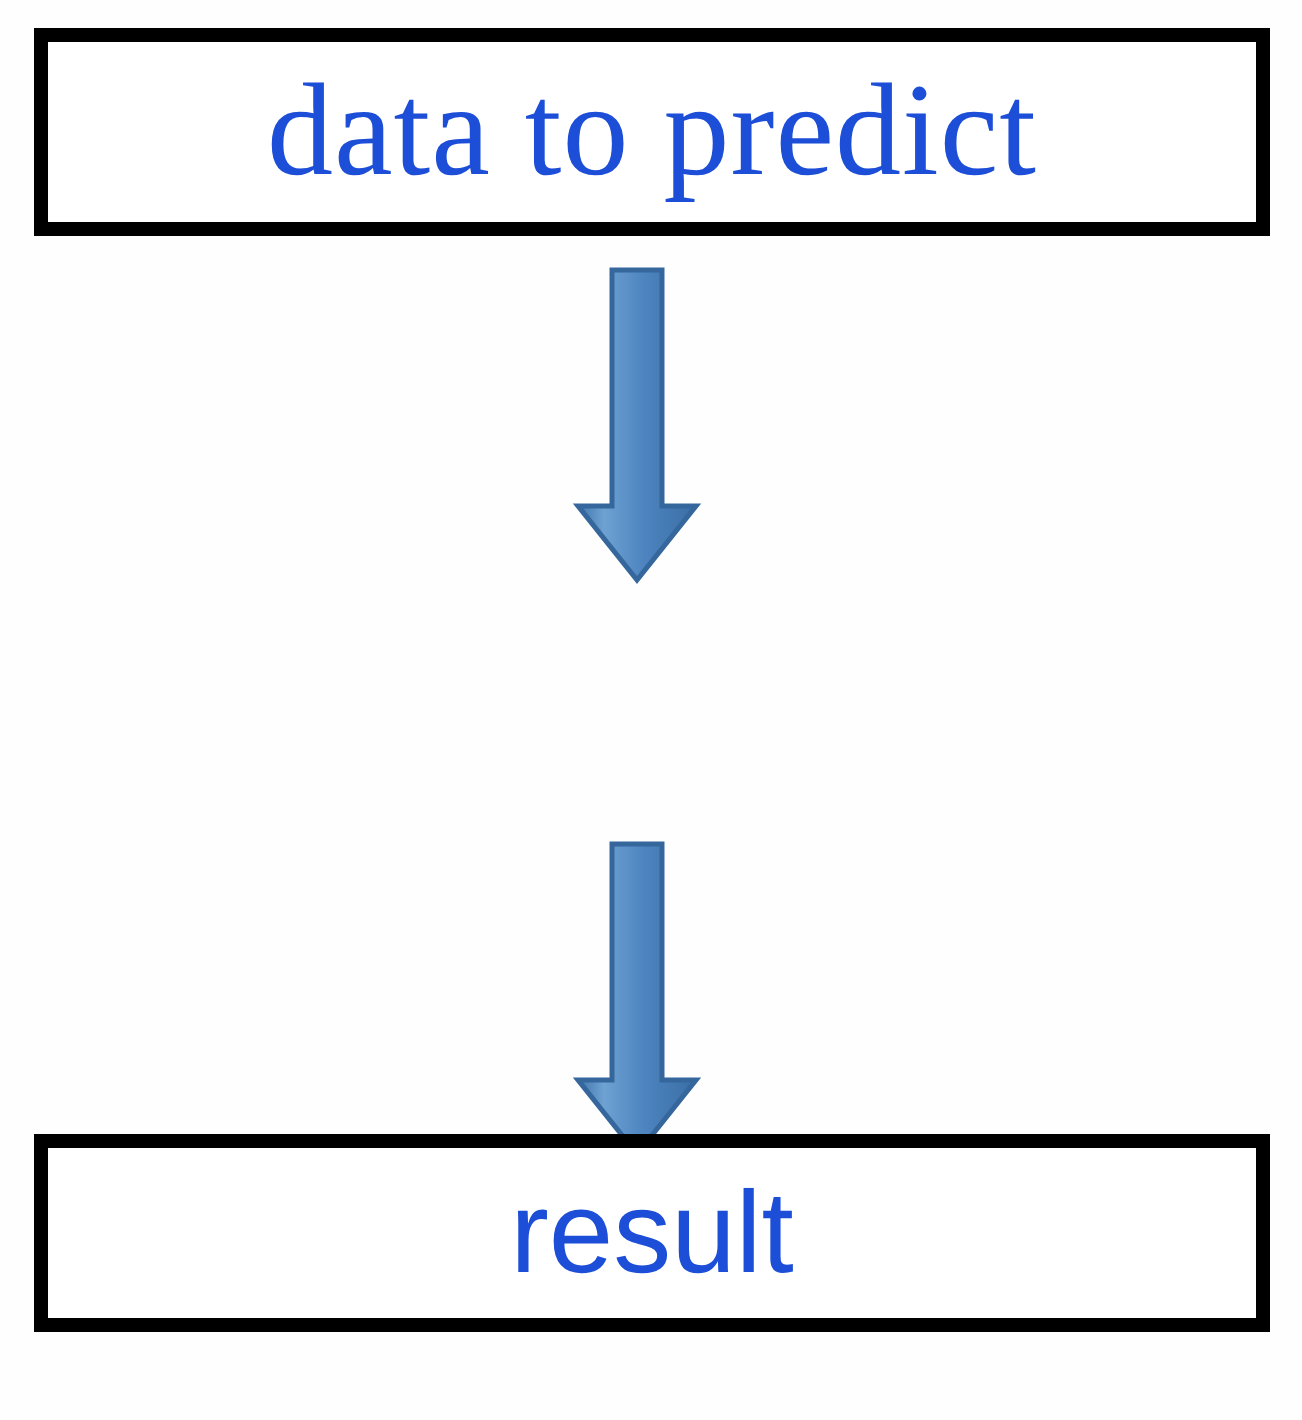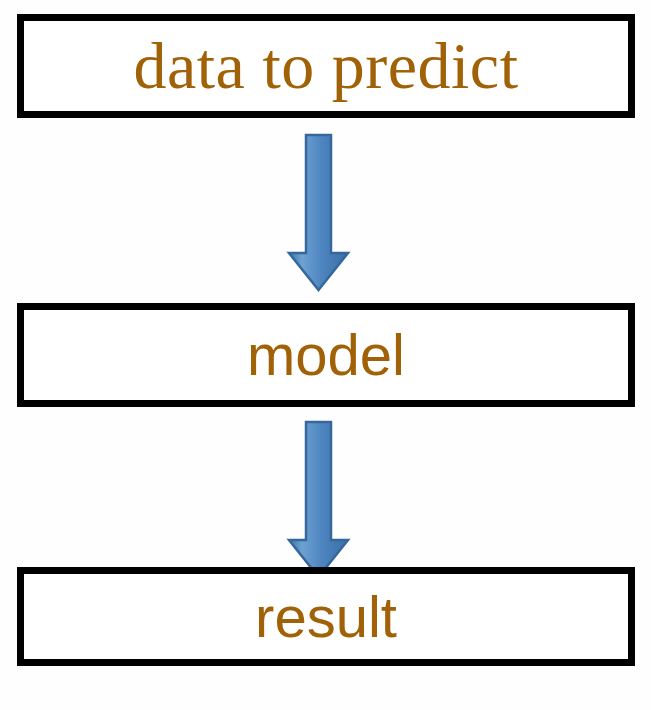--- a/index.html
+++ b/index.html
@@ -23,21 +23,21 @@
   .node-box {
     position: absolute;
     box-sizing: border-box;
     background: #ffffff;
     border: 7px solid #000000;
     display: flex;
     align-items: center;
     justify-content: center;
     text-align: center;
     line-height: 1;
-    color: #a16207;
+    color: #1d4ed8;
     white-space: nowrap;
   }
   #box-data-to-predict {
     left: 17px;
     top: 14px;
     width: 618px;
     height: 104px;
     font-family: "Liberation Serif", "DejaVu Serif", serif;
     font-size: 66px;
     letter-spacing: 0.5px;
@@ -103,23 +103,20 @@
           <stop offset="0%" stop-color="#3f74ad"></stop>
           <stop offset="22%" stop-color="#6ea2d2"></stop>
           <stop offset="55%" stop-color="#4e85c0"></stop>
           <stop offset="100%" stop-color="#3a6ea5"></stop>
         </linearGradient>
       </defs>
       <polygon points="21,2 46,2 46,120 63,120 33.5,157 4,120 21,120" fill="url(#arrowGrad1)" stroke="#35679c" stroke-width="2.5" stroke-linejoin="miter"></polygon>
     </svg>
   </div>
 
-  <div class="node-box" id="box-model">
-    <span class="node-label">model</span>
-  </div>
 
   <div class="connector-arrow" id="arrow-model-to-result">
     <svg viewBox="0 0 80 160" preserveAspectRatio="none">
       <defs>
         <linearGradient id="arrowGrad2" x1="0" y1="0" x2="1" y2="0">
           <stop offset="0%" stop-color="#3f74ad"></stop>
           <stop offset="22%" stop-color="#6ea2d2"></stop>
           <stop offset="55%" stop-color="#4e85c0"></stop>
           <stop offset="100%" stop-color="#3a6ea5"></stop>
         </linearGradient>

